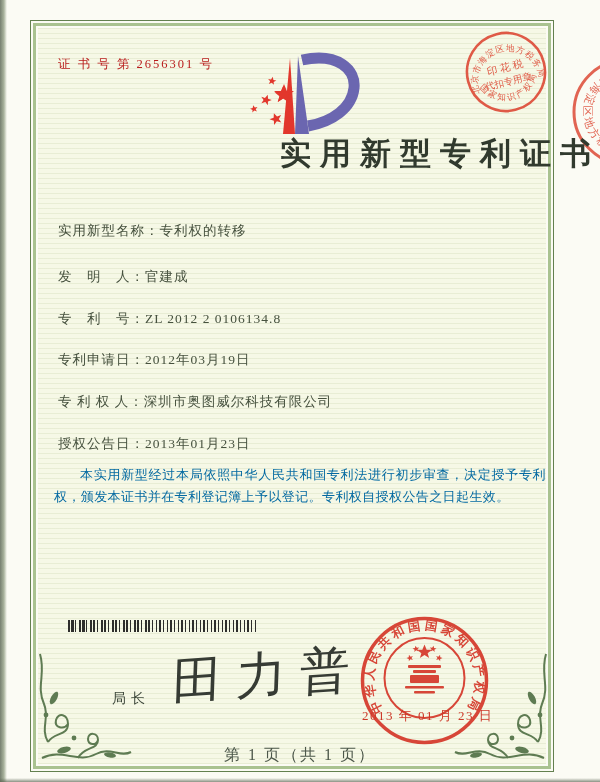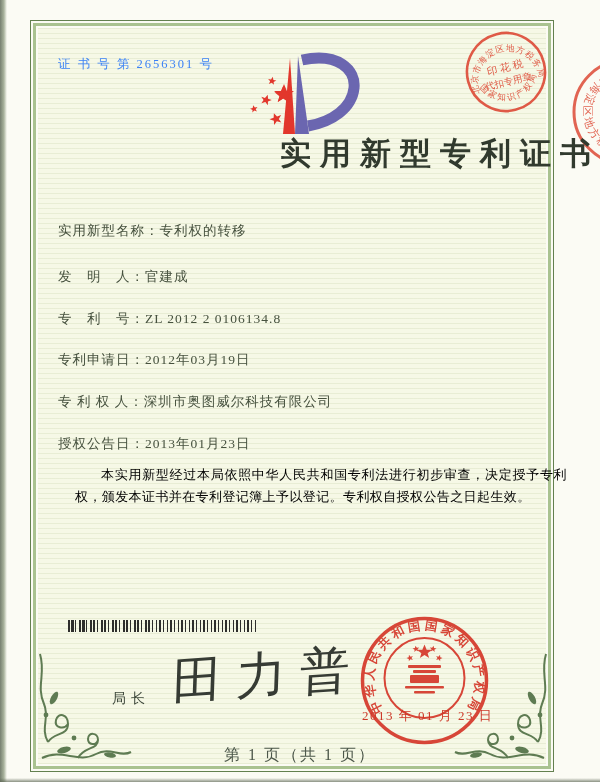--- a/index.html
+++ b/index.html
@@ -11,26 +11,26 @@
   }
   .scan-left{position:absolute;left:0;top:0;width:7px;height:100%;
     background:linear-gradient(90deg,#55614f,#93a086 55%,rgba(200,205,190,0));opacity:.8;}
   .scan-bottom{position:absolute;left:0;bottom:0;width:100%;height:4px;
     background:linear-gradient(0deg,#5a6452,rgba(120,130,110,0));opacity:.7;}
   .border-outer{position:absolute;left:30px;top:20px;width:522px;height:750px;
     border:1px solid #63804f;}
   .border-band{position:absolute;inset:2px;border:3px solid #a9c290;}
   .paper{position:absolute;inset:2px;background:#f6f8e6;
     background-image:repeating-linear-gradient(180deg,rgba(160,180,120,.16) 0 1px,rgba(0,0,0,0) 1px 5px);}
-  .cert-no{position:absolute;left:58px;top:56px;font-size:12.5px;letter-spacing:2px;color:#3b82f6;}
+  .cert-no{position:absolute;left:58px;top:56px;font-size:12.5px;letter-spacing:2px;color:#b91c1c;}
   .title{position:absolute;left:0;top:133px;width:100%;text-align:right;
     font-size:31px;font-weight:600;letter-spacing:9px;text-indent:9px;color:#313a2e;}
   .field-row{position:absolute;left:58px;font-size:13.5px;letter-spacing:1px;color:#46513e;white-space:nowrap;}
-  .paras{position:absolute;left:75px;top:464px;width:492px;font-size:13px;line-height:21.5px;
-    text-align:justify;color:#000000;}
+  .paras{position:absolute;left:54px;top:464px;width:492px;font-size:13px;line-height:21.5px;
+    text-align:justify;color:#0369a1;}
   .paras p{margin:0;text-indent:2em;letter-spacing:.4px;}
   .barcode{position:absolute;left:68px;top:620px;width:190px;height:12px;
     background:repeating-linear-gradient(90deg,#2e2e2c 0 1.5px,rgba(0,0,0,0) 1.5px 3px,#2e2e2c 3px 5.5px,rgba(0,0,0,0) 5.5px 7px,#2e2e2c 7px 7.8px,rgba(0,0,0,0) 7.8px 11px);}
   .director{position:absolute;left:112px;top:690px;font-size:14px;letter-spacing:5px;color:#3d473a;}
   .signature{position:absolute;left:172px;top:642px;font-size:50px;color:#363b34;
     letter-spacing:14px;transform:rotate(-4deg) skewX(-6deg);white-space:nowrap;}
   .seal-date{position:absolute;left:362px;top:707px;font-size:13px;letter-spacing:1.5px;
     color:#cd3828;z-index:6;white-space:nowrap;}
   .footer{position:absolute;left:0;top:745px;width:100%;text-align:center;
     font-size:16px;letter-spacing:2px;color:#4c574a;}

